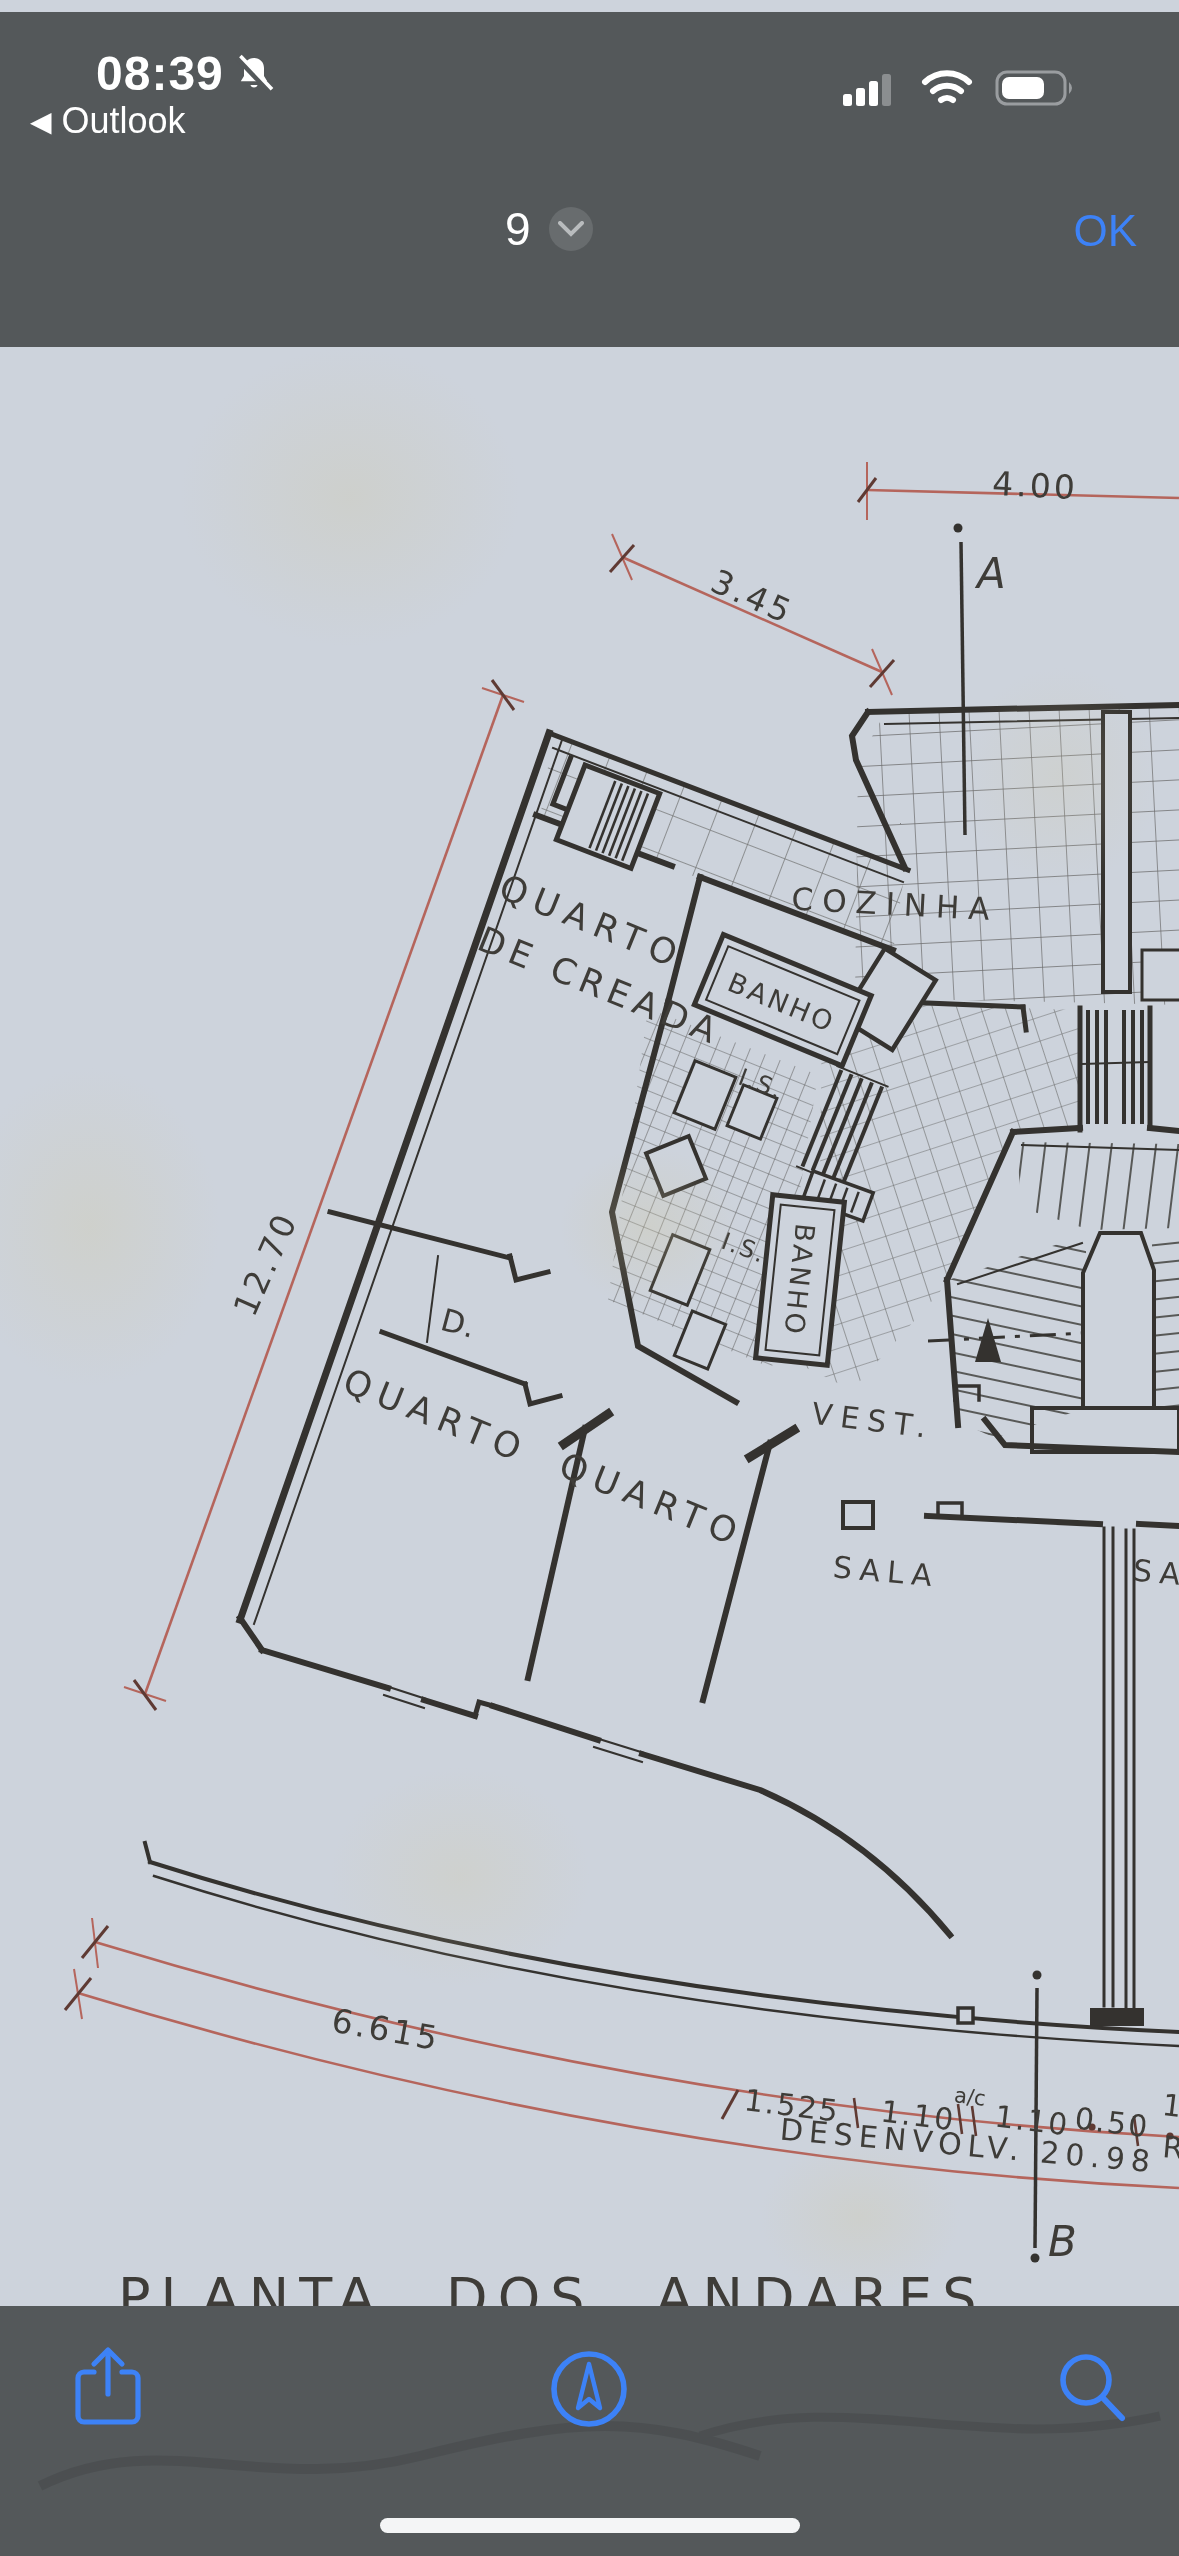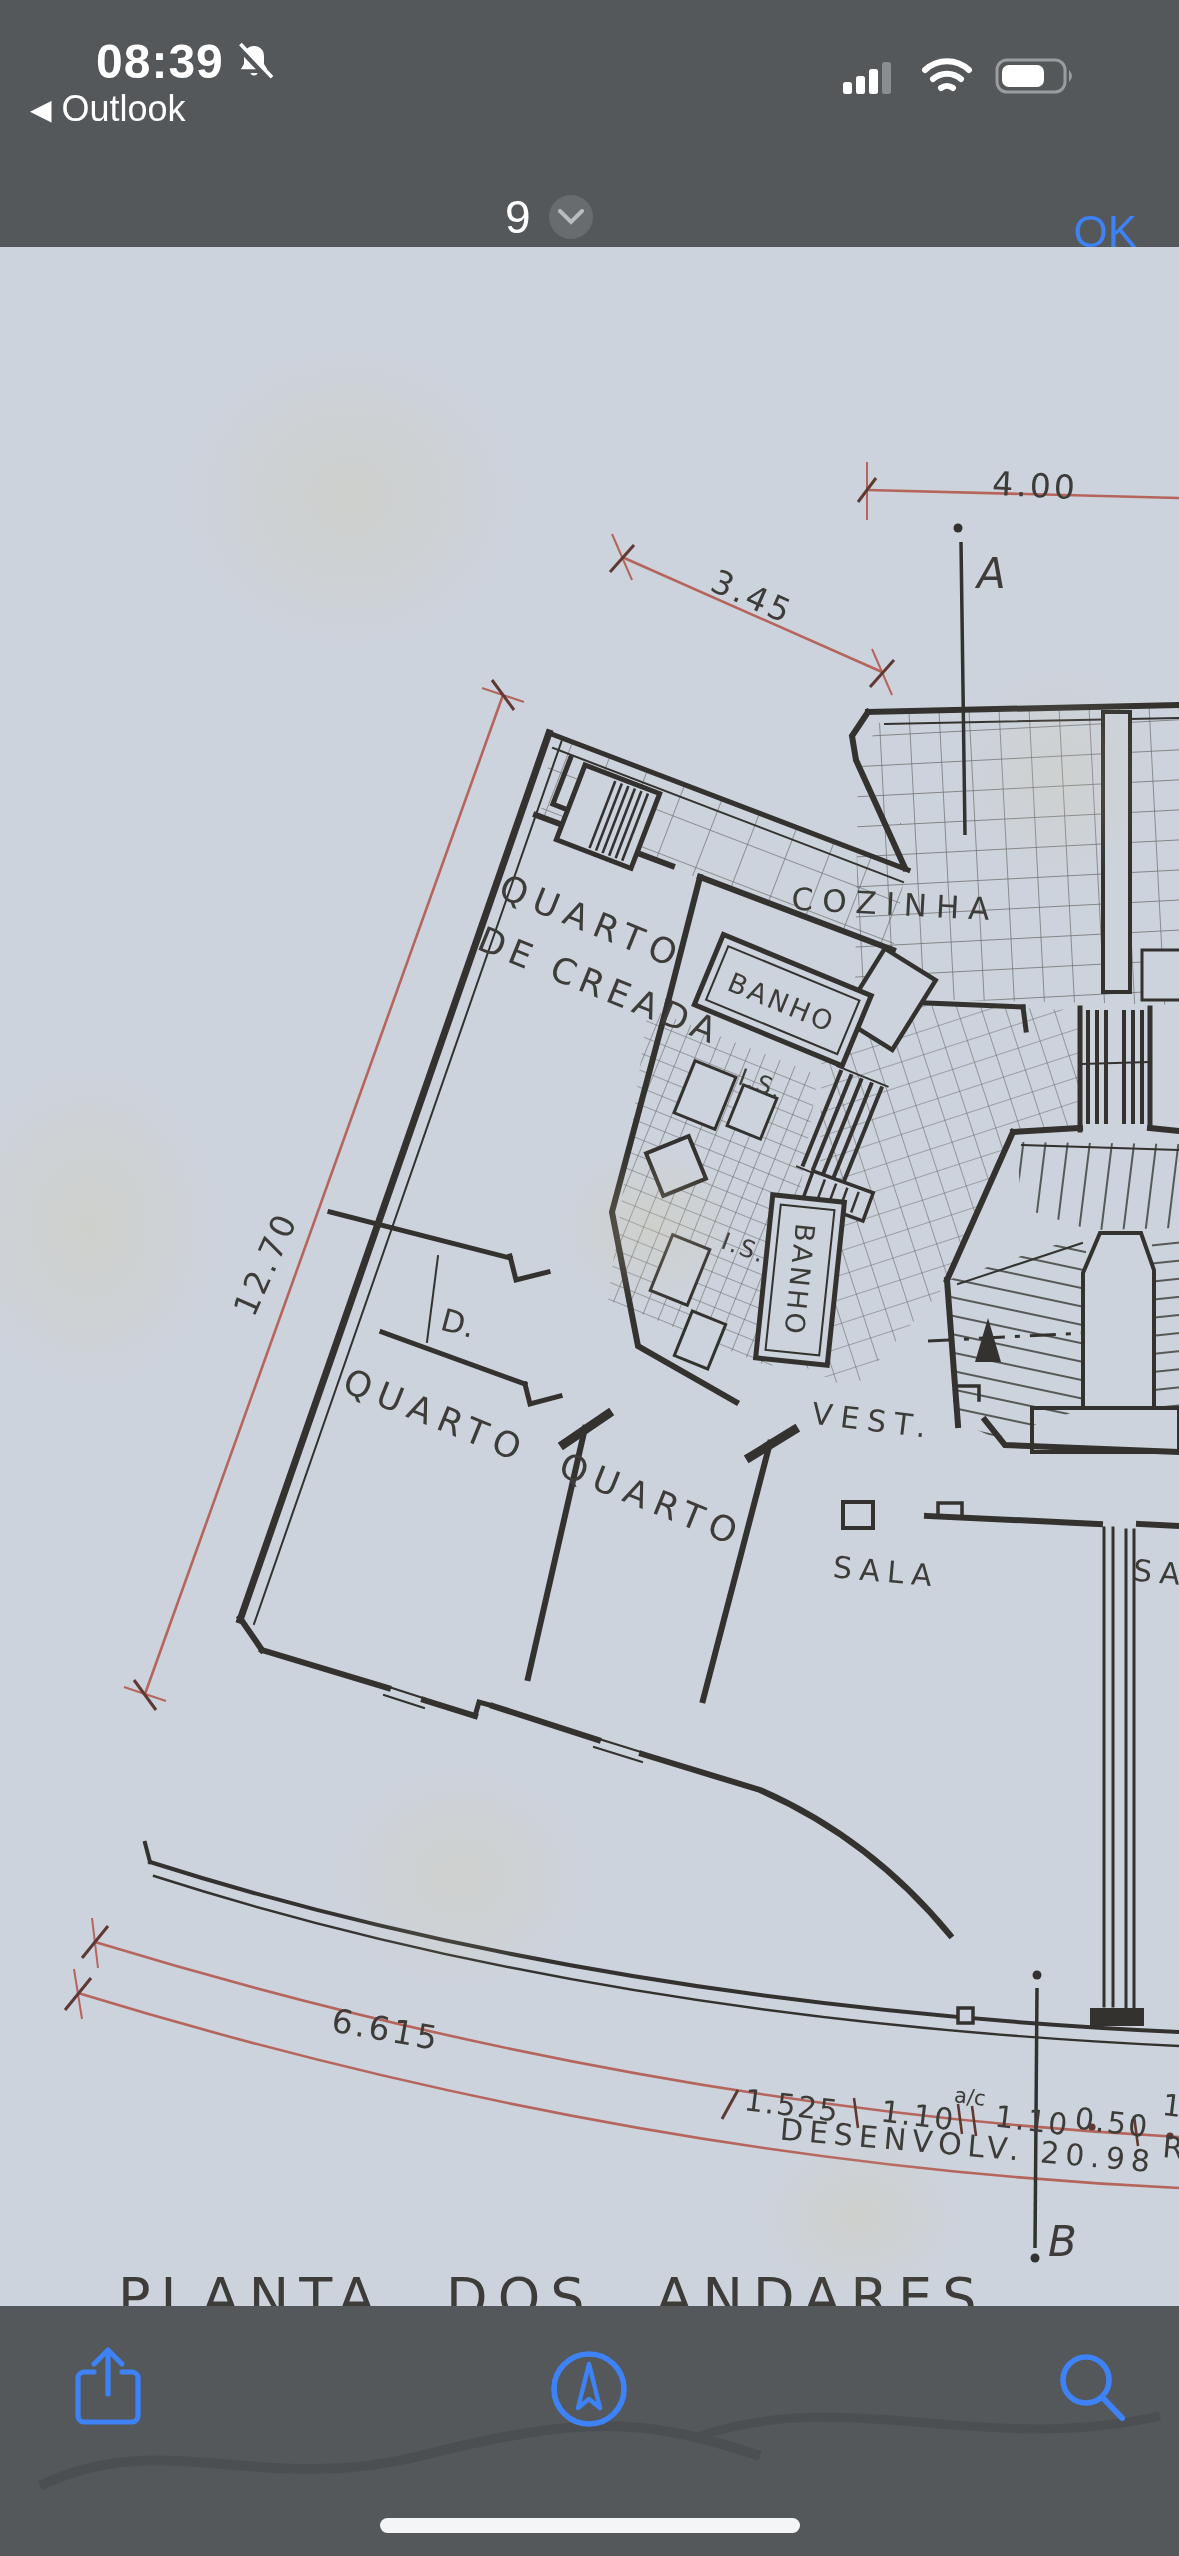--- a/index.html
+++ b/index.html
@@ -1,27 +1,27 @@
 <!DOCTYPE html>
 <html><head>
 <meta charset="utf-8">
 <style>
   html,body{margin:0;padding:0;background:#000;}
   #screen{position:relative;width:1179px;height:2556px;overflow:hidden;
           font-family:"Liberation Sans","DejaVu Sans",sans-serif;background:#cdd3dc;}
   .bar{position:absolute;left:0;width:1179px;background:#54585a;}
-  #statusbar{top:0;height:247px;}
+  #statusbar{top:12px;height:335px;}
   #toolbar{top:2306px;height:250px;}
   .white{color:#ffffff;}
   #time{position:absolute;left:96px;top:34px;font-size:48px;font-weight:600;letter-spacing:1px;}
   #backbtn{position:absolute;left:30px;top:88px;font-size:36px;color:#ffffff;display:flex;align-items:center;gap:10px;}
   #pagegroup{position:absolute;left:505px;top:190px;display:flex;align-items:center;gap:18px;}
   #pagenum{font-size:46px;color:#fff;}
   #chevbtn{width:44px;height:44px;border-radius:50%;background:#686c6e;display:flex;align-items:center;justify-content:center;}
-  #okbtn{position:absolute;right:42px;top:194px;font-size:44px;color:#3d82f7;margin-top:13px;}
+  #okbtn{position:absolute;right:42px;top:194px;font-size:44px;color:#3d82f7;}
   #statusicons{position:absolute;right:100px;top:56px;display:flex;align-items:flex-end;gap:22px;}
   #planarea{position:absolute;left:0;top:287px;width:1179px;height:2019px;background:#cdd3dc;overflow:hidden;}
   .stain{position:absolute;border-radius:50%;pointer-events:none;}
   #toolicons{position:absolute;top:40px;left:0;width:1179px;height:90px;}
   #homebar{position:absolute;left:380px;top:212px;width:420px;height:15px;border-radius:8px;background:#f4f5f6;}
   svg text{font-family:"DejaVu Sans","Liberation Sans",sans-serif;fill:#3e3c38;}
   .sq{position:absolute;opacity:0.14;}
 </style>
 </head>
 <body>

